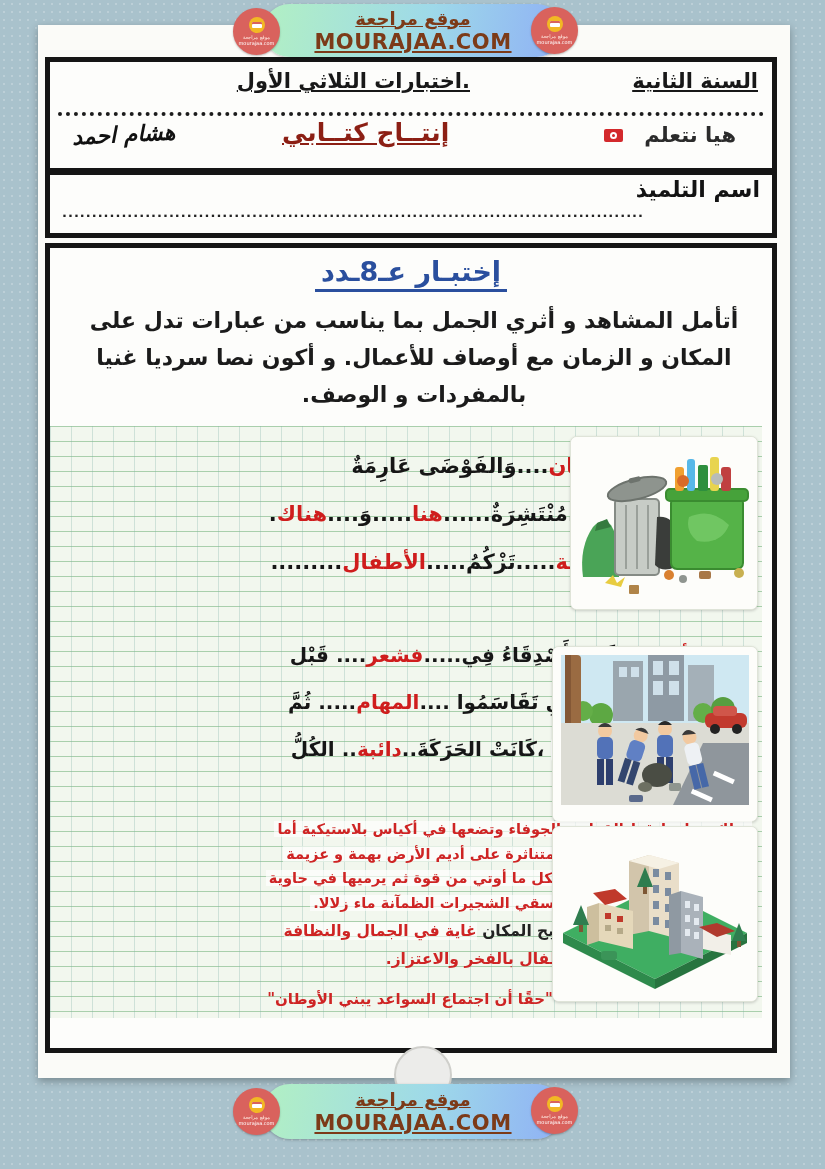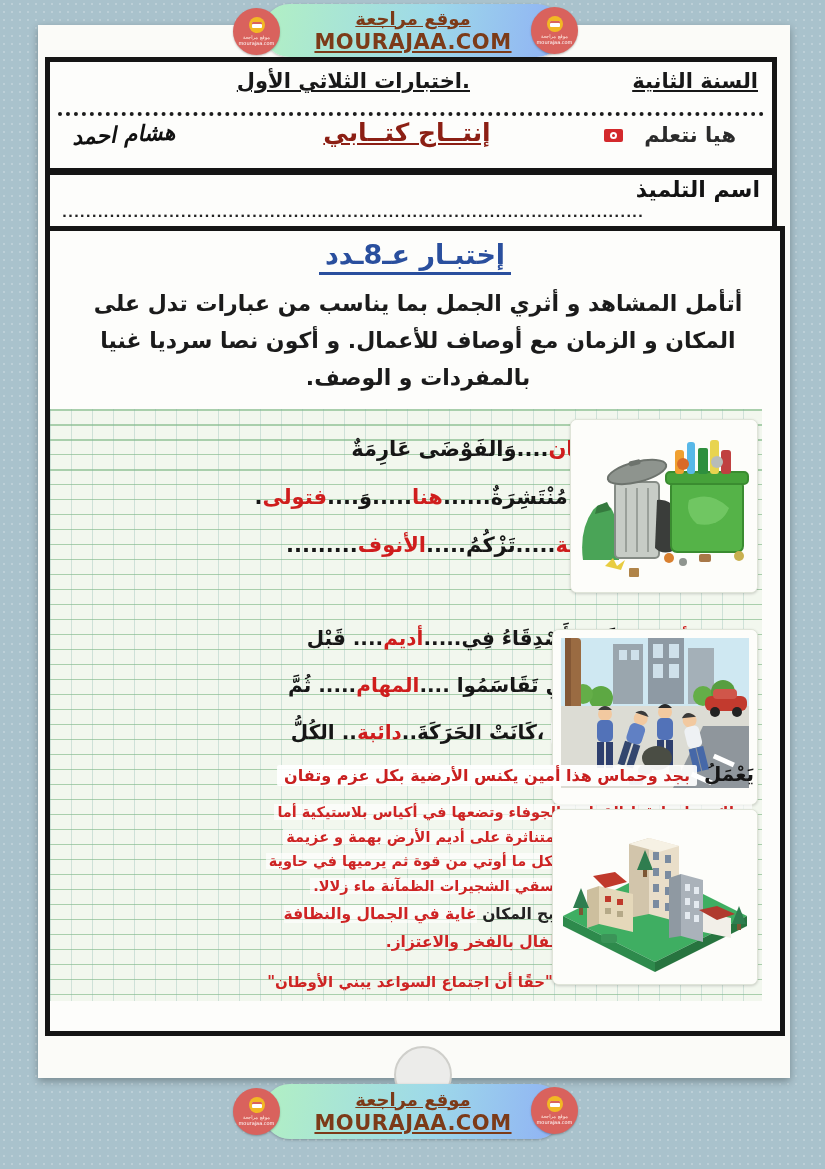--- a/index.html
+++ b/index.html
@@ -10,33 +10,33 @@
           background:#a9c2cc;
           background-image:radial-gradient(rgba(255,255,255,.22) 1px, transparent 1.3px);
           background-size:8px 8px;}
   
   .page{position:absolute;left:38px;top:25px;width:752px;height:1053px;
         background:#fbfbf8;box-shadow:0 3px 8px rgba(0,0,0,.3);}
   
   .hdr-box,.name-box,.main-box{position:absolute;border:5px solid #151515;background:#fdfdfb;}
   .hdr-box{left:45px;top:57px;width:722px;height:106px;}
   .name-box{left:45px;top:170px;width:722px;height:58px;}
-  .main-box{left:45px;top:226px;width:722px;height:800px;padding-left:8px;}
+  .main-box{left:45px;top:243px;width:722px;height:800px;}
   
   .grade{position:absolute;top:7px;right:14px;font-size:21px;font-weight:bold;color:#181818;
          text-decoration:underline;text-align:center;}
   .series{position:absolute;top:7px;left:150px;width:270px;text-align:right;font-size:21px;
           font-weight:bold;color:#181818;text-decoration:underline;}
   .hdr-dots{position:absolute;top:50px;left:8px;right:8px;border-top:4px dotted #1c1c1c;}
   .lets-learn{position:absolute;top:61px;right:36px;display:flex;align-items:center;gap:21px;
               direction:rtl;font-size:21px;font-weight:bold;color:#2b2b2b;}
   .flag{display:inline-block;width:19px;height:13px;background:#d3292c;border-radius:2px;position:relative;}
   .flag::after{content:"";position:absolute;left:6px;top:3px;width:7px;height:7px;background:#fff;border-radius:50%;}
   .flag::before{content:"";position:absolute;left:8px;top:5px;width:3px;height:3px;background:#d3292c;border-radius:50%;z-index:1;}
-  .subject{position:absolute;top:56px;left:232px;width:250px;text-align:center;font-size:25px;
+  .subject{position:absolute;top:56px;left:232px;width:250px;text-align:left;font-size:25px;
            font-weight:bold;color:#8c1f14;text-decoration:underline;letter-spacing:1px;}
   .signature{position:absolute;top:60px;left:22px;font-size:22px;font-weight:bold;font-style:italic;
              color:#111;transform:rotate(-3deg);}
   
   .name-label{position:absolute;top:2px;right:12px;font-size:22px;font-weight:bold;color:#131313;direction:rtl;}
   .name-dots{position:absolute;top:30px;left:12px;right:130px;font-size:13px;font-weight:bold;
              color:#222;letter-spacing:1px;overflow:hidden;white-space:nowrap;height:16px;}
   
   .exam-title{position:absolute;top:8px;left:0;width:100%;text-align:center;}
   .exam-title span{display:inline-block;font-size:27px;font-weight:bold;color:#2a4f9e;
@@ -134,24 +134,24 @@
     </div>
     <div class="instructions">أتأمل المشاهد و أثري الجمل بما يناسب من عبارات تدل على المكان و الزمان مع أوصاف للأعمال. و أكون نصا سرديا غنيا بالمفردات و الوصف.</div>
 
     <div class="lined">
 
       <div class="p1">
         <div>
           <span class="sk">الأَوْسَاخُ تَعُمُّ .</span><span class="sr">المكان</span><span class="sk">....وَالفَوْضَى عَارِمَةٌ</span>
         </div>
         <div>
-          <span class="sk">وَبَقَايَا..</span><span class="sr">الطعام</span><span class="sk">.....مُنْتَشِرَةٌ......</span><span class="sr">هنا</span><span class="sk">.....وَ....</span><span class="sr">فتولى</span><span class="sk">.</span>
-        </div>
-        <div>
-          <span class="sk">وَ الرَّوَائِحُ....</span><span class="sr">الكريهة</span><span class="sk">.....تَزْكُمُ.....</span><span class="sr">الأنوف</span><span class="sk">.........</span>
+          <span class="sk">وَبَقَايَا..</span><span class="sr">الطعام</span><span class="sk">.....مُنْتَشِرَةٌ......</span><span class="sr">هنا</span><span class="sk">.....وَ....</span><span class="sr">هناك</span><span class="sk">.</span>
+        </div>
+        <div>
+          <span class="sk">وَ الرَّوَائِحُ....</span><span class="sr">الكريهة</span><span class="sk">.....تَزْكُمُ.....</span><span class="sr">الأطفال</span><span class="sk">.........</span>
         </div>
       </div>
 
       <div class="card card1">
         <svg viewBox="0 0 186 172">
           <rect x="0" y="0" width="186" height="172" fill="#fdfdfa"></rect>
 
           <path d="M22 90 Q8 110 12 140 L48 140 Q50 105 40 88 Q30 80 22 90Z" fill="#4aa457"></path>
           <path d="M26 86 L36 82 L40 90 L24 94Z" fill="#357a3e"></path>
 
@@ -182,21 +182,21 @@
           <circle cx="112" cy="142" r="4" fill="#8f958f"></circle>
           <circle cx="168" cy="136" r="5" fill="#c8b050"></circle>
           <rect x="128" y="134" width="12" height="8" rx="2" fill="#a87848"></rect>
           <path d="M34 146 L42 138 L46 146 L54 140 L50 150 Z" fill="#e8cc40"></path>
           <rect x="58" y="148" width="10" height="9" rx="1" fill="#b08448"></rect>
         </svg>
       </div>
 
       <div class="p2">
         <div>
-          <span class="sk">.</span><span class="sr">يوم.الأحد</span><span class="sk">..تَجَمَّعَ الأَصْدِقَاءُ فِي.....</span><span class="sr">أديم</span><span class="sk">.... قَبْل</span>
+          <span class="sk">.</span><span class="sr">يوم.الأحد</span><span class="sk">..تَجَمَّعَ الأَصْدِقَاءُ فِي.....</span><span class="sr">فشعر</span><span class="sk">.... قَبْل</span>
         </div>
         <div>
           <span class="sk">أَنْ يَشْرَعُوا فِي العَمَلِ تَقَاسَمُوا ....</span><span class="sr">المهام</span><span class="sk">..... ثُمَّ</span>
         </div>
         <div>
           <span class="srw">شمروا عن سواعد الجد</span><span class="sk"> ،كَانَتْ الحَرَكَةَ..</span><span class="sr">دائبة</span><span class="sk">.. الكُلُّ</span>
         </div>
       </div>
 
       <div class="card card2">
@@ -261,23 +261,20 @@
               <rect x="140" y="118" width="7" height="24" fill="#4668a8"></rect>
           </g>
 
           <ellipse cx="104" cy="128" rx="15" ry="12" fill="#4a4d44"></ellipse>
           <ellipse cx="92" cy="140" rx="7" ry="5" fill="#6d7062"></ellipse>
           <rect x="116" y="136" width="12" height="8" rx="2" fill="#8f958f"></rect>
           <rect x="76" y="148" width="14" height="7" rx="2" fill="#5a6a8c"></rect>
         </svg>
       </div>
 
-      <div class="p2b">
-        <span class="sk">يَعْمَلُ </span><span class="srw">بجد وحماس هذا أمين يكنس الأرضية بكل عزم وتفان</span>
-      </div>
 
       <div class="story">
         <div class="row"><span>وتلك سناء تلتقط القوارير الجوفاء وتضعها في أكياس بلاستيكية أما</span></div>
         <div class="row"><span>أحمد فتولى جمع الأوساخ المتناثرة على أديم الأرض بهمة و عزيمة</span></div>
         <div class="row"><span>وطفق مراد يحمل الأكياس بكل ما أوتي من قوة ثم يرميها في حاوية</span></div>
         <div class="row"><span>النفايات أما سميرة فكانت تسقي الشجيرات الظمآنة ماء زلالا.</span></div>
       </div>
 
       <div class="after-line">
         <span class="blk">بعد ساعات من العمل ، أصبح المكان</span>

